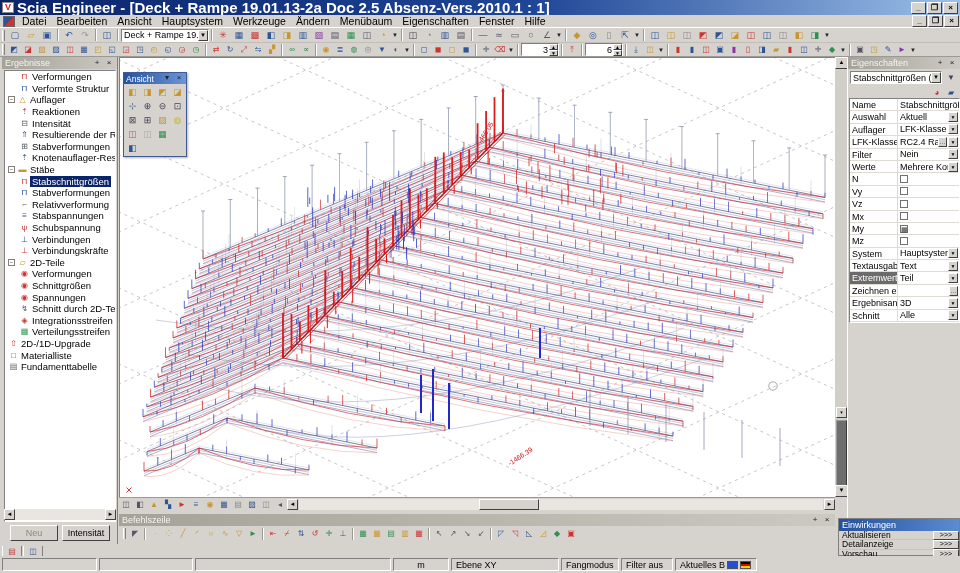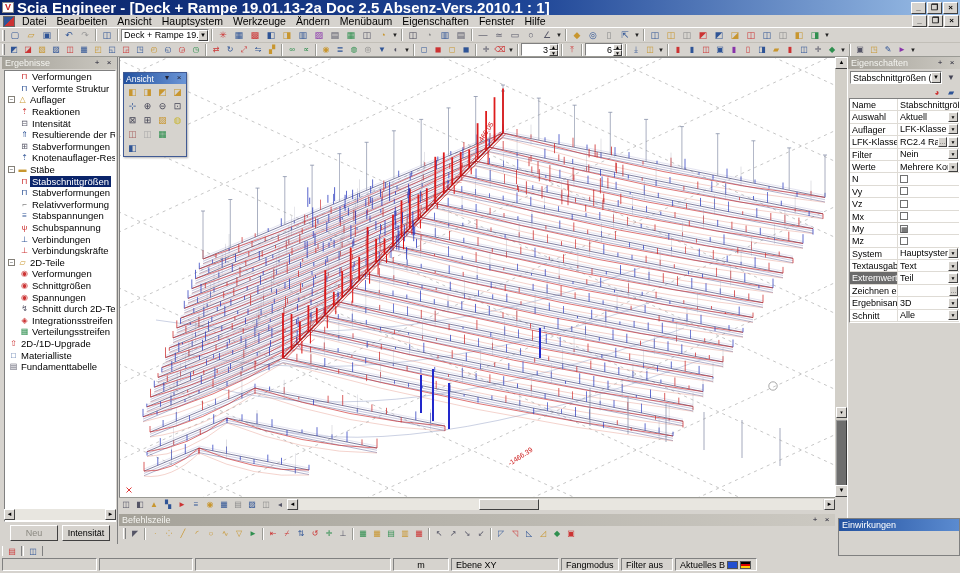--- a/index.html
+++ b/index.html
@@ -2112,20 +2112,34 @@
       <span class="tbi sm" style="color: rgb(200, 150, 47);">◿</span>
       <span class="tbi sm" style="color: rgb(47, 143, 79);">◆</span>
       <span class="tbi sm" style="color: rgb(204, 51, 51);">▣</span>
     </div>
 </div>
 
 <div id="actions" class="abs">
   <div class="phdr blue">
     <span>Einwirkungen</span>
   </div>
+  <div id="actionrows">
+      <div class="arow">
+        <span class="al">Aktualisieren</span>
+        <button>&gt;&gt;&gt;</button>
+      </div>
+      <div class="arow">
+        <span class="al">Detailanzeige</span>
+        <button>&gt;&gt;&gt;</button>
+      </div>
+      <div class="arow">
+        <span class="al">Vorschau</span>
+        <button>&gt;&gt;&gt;</button>
+      </div>
+    </div>
 </div>
 
 <div id="statusbar" class="abs">
   <span class="scell" style="width:95px"></span>
   <span class="scell" style="width:94px"></span>
   <span class="scell" style="width:196px"></span>
   <span class="scell" style="width:56px;justify-content:center">m</span>
   <span class="scell" style="width:108px">Ebene XY</span>
   <span class="scell" style="width:58px">Fangmodus</span>
   <span class="scell" style="width:52px">Filter aus</span>

